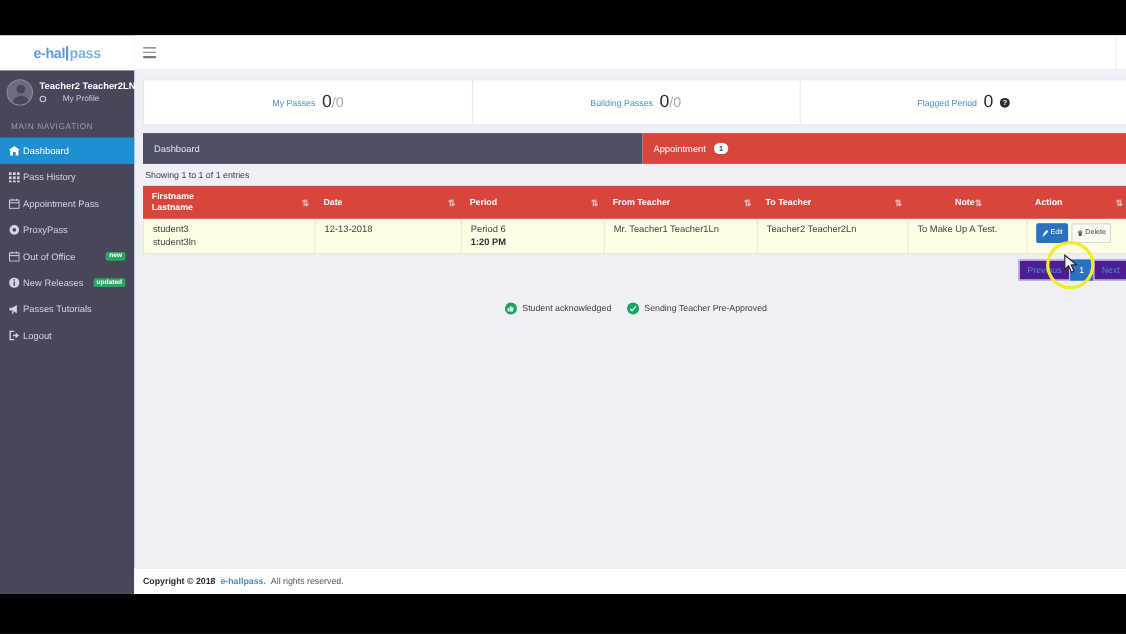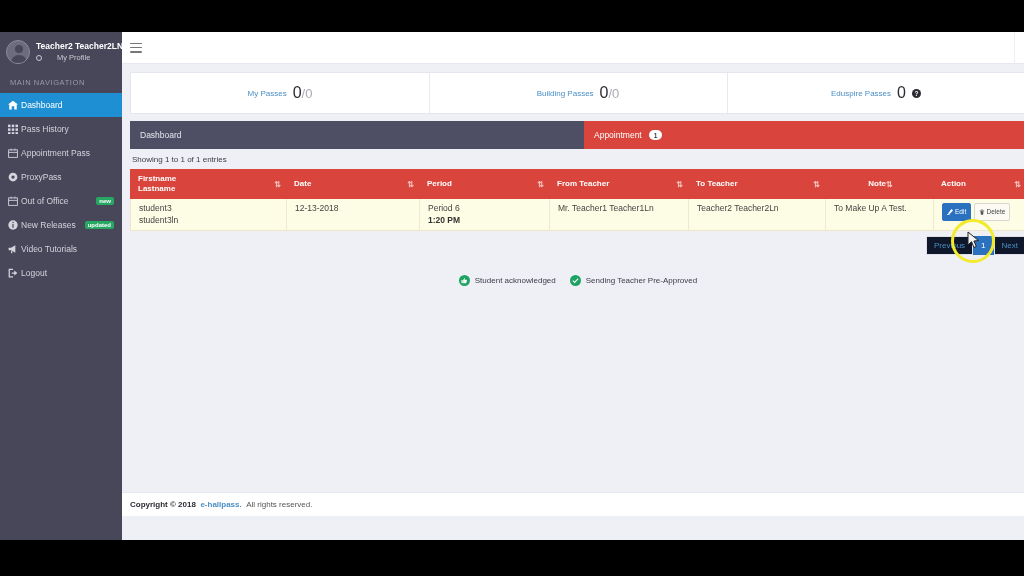--- a/index.html
+++ b/index.html
@@ -92,31 +92,31 @@
   .c4 { flex:0 0 139px; } .c5 { flex:0 0 137px;gap:22px; } .c6 { flex:0 0 108px;justify-content:center; } .c7 { flex:1 1 auto; }
   .bold { font-weight:bold; color:#333; }
 
   .btn { display:inline-flex; align-items:center; gap:2px; font-size:6.5px; border-radius:2px;
          padding:2px 4px; cursor:pointer; white-space:nowrap; }
   .btn-edit { background:#2a72c0; color:#fff; border:1px solid #2a72c0; }
   .btn-del { background:#fbfbf4; color:#444; border:1px solid #d8d8cc; }
 
   
   .pager { display:flex; justify-content:flex-end; margin-top:5px; width:896px; }
-  .pg { font-size:8px; color:#4b8fc4; background:#0f172a; border:1px solid #e0e0ea; padding:4px 7px; cursor:pointer; }
+  .pg { font-size:8px; color:#4b8fc4; background:#4c1d95; border:1px solid #e0e0ea; padding:4px 7px; cursor:pointer; }
   .pg.on { background:#2a72c0; color:#fff; border-color:#2a72c0; }
 
   
   .legend { display:flex; justify-content:center; gap:14px; margin-top:20px; width:896px; }
   .lg { display:flex; align-items:center; gap:5px; font-size:8px; color:#3b3b47; }
   .lg-ico { width:11px; height:11px; border-radius:50%; background:#1fa363; color:#fff;
             font-size:6.5px; display:flex; align-items:center; justify-content:center; }
 
   
-  .footer { position:absolute; left:122px; top:460px; width:902px; height:24px; background:#fff;
+  .footer { position:absolute; left:122px; top:484px; width:902px; height:24px; background:#fff;
             border-top:1px solid #e7e7ef; display:flex; align-items:center; padding-left:8px; }
   .footer span { font-size:8px; color:#555; }
   .footer .c { font-weight:bold; color:#2b2b33; }
   .footer .b { color:#4b8fc4; font-weight:bold; }
 
   
   .cursor-ring { position:absolute; left:951px; top:219px; width:44px; height:44px;
                  border:3px solid #f2ea2a; border-radius:50%; pointer-events:none; }
   .cursor { position:absolute; left:967px; top:231px; width:13px; height:18px; pointer-events:none; }
 </style>
@@ -124,20 +124,27 @@
 <body>
 
 <div id="screen">
 
   <div class="letterbox-top"></div>
   <div class="letterbox-bottom"></div>
 
   <div class="app">
 
     <div class="sidebar">
+      <div class="logo-wrap">
+        <div class="logo">
+          <span>e-hal</span>
+          <span class="bar"></span>
+          <span class="dim">pass</span>
+        </div>
+      </div>
 
       <div class="profile">
         <div class="avatar"></div>
         <div class="profile-text">
           <div class="profile-name">Teacher2 Teacher2LN</div>
           <div class="profile-link">
             <span class="gear"></span>
             <span>My Profile</span>
           </div>
         </div>
@@ -213,21 +220,21 @@
             <span class="nav-label">New Releases</span>
             <span class="badge">updated</span>
           </div>
           <div class="nav-item">
             <span class="nav-ico">
               <svg width="11" height="10" viewBox="0 0 18 16" fill="currentColor">
                 <path d="M1 6h4l7-4v12l-7-4H1z"></path>
                 <path d="M5 11v4h2v-4z"></path>
               </svg>
             </span>
-            <span class="nav-label">Video Tutorials</span>
+            <span class="nav-label">Passes Tutorials</span>
           </div>
           <div class="nav-item">
             <span class="nav-ico">
               <svg width="10" height="10" viewBox="0 0 16 16" fill="currentColor">
                 <path d="M1 1h7v2H3v10h5v2H1z"></path>
                 <path d="M10 4l5 4-5 4v-3H6V7h4z"></path>
               </svg>
             </span>
             <span class="nav-label">Logout</span>
           </div>
@@ -258,21 +265,21 @@
         <div class="stats" id="stats-row">
             <div class="stat">
               <span class="stat-label">My Passes</span>
               <span class="stat-val">0<span class="slash">/0</span></span>
             </div>
             <div class="stat">
               <span class="stat-label">Building Passes</span>
               <span class="stat-val">0<span class="slash">/0</span></span>
             </div>
             <div class="stat">
-              <span class="stat-label">Eduspire Passes</span>
+              <span class="stat-label">Flagged Period</span>
               <span class="stat-val">0</span>
               <span class="qmark">?</span>
             </div>
           </div>
 
         <div class="tabs">
           <div class="tab tab-dashboard">
             <span>Dashboard</span>
           </div>
           <div class="tab tab-appointment">

